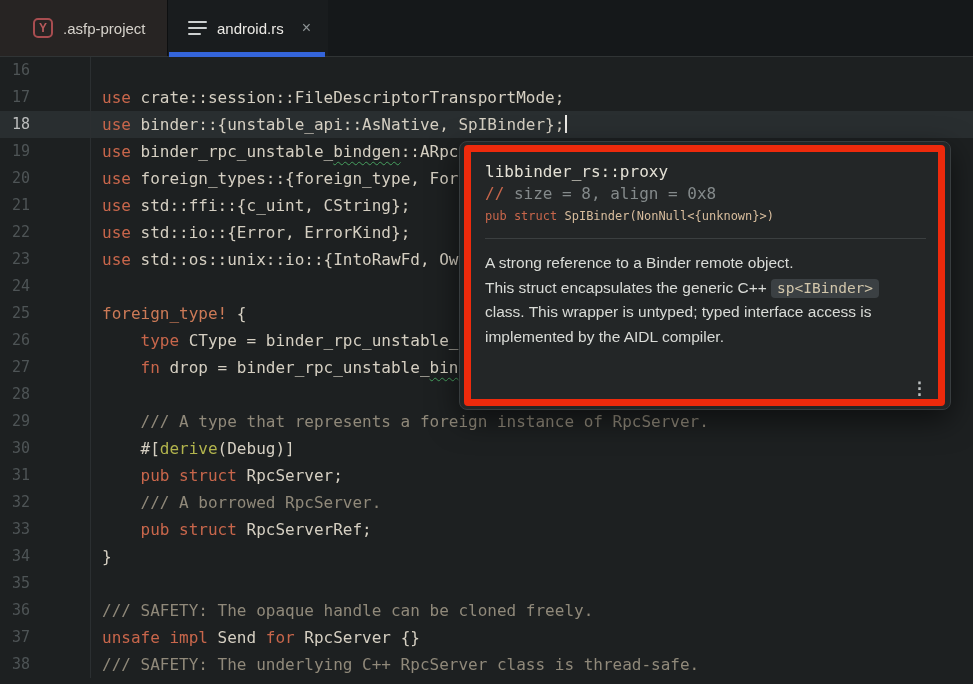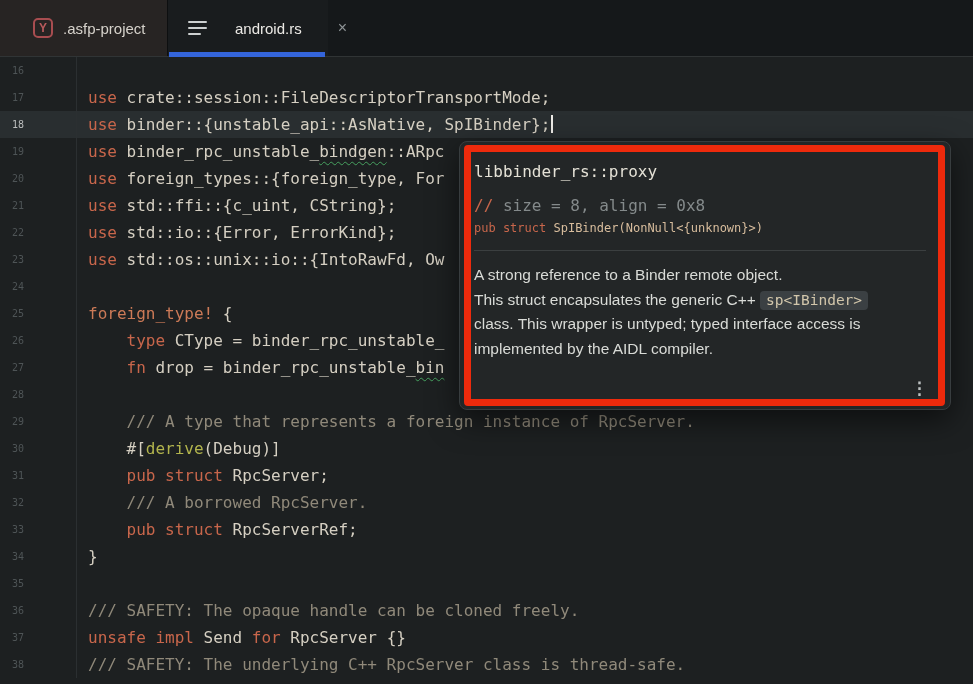--- a/index.html
+++ b/index.html
@@ -16,59 +16,59 @@
     padding-left:33px; gap:10px; border-right:1px solid #0d0f10;
   }
   .yicon{
     width:20px; height:20px; border:2px solid #a84d50; border-radius:5px;
     color:#b85a5c; font-size:12px; font-weight:bold; display:flex;
     align-items:center; justify-content:center; flex:0 0 auto;
   }
   .plabel{ color:#d6d2cb; font-size:15px; white-space:nowrap; }
   .tab{
     position:relative; width:160px; height:100%; background:#191c1e;
-    display:flex; align-items:center; padding-left:20px; gap:28px;
+    display:flex; align-items:center; padding-left:20px; gap:10px;
   }
   .list-icon{ display:flex; flex-direction:column; gap:4px; width:19px; flex:0 0 auto; }
   .list-icon i{ display:block; height:2px; background:#cdd0d1; border-radius:1px; }
   .list-icon i:nth-child(1){ width:19px; }
   .list-icon i:nth-child(2){ width:19px; }
   .list-icon i:nth-child(3){ width:13px; }
   .tlabel{ color:#ebe9e5; font-size:15px; }
   .close{ color:#8e9496; font-size:16px; margin-left:8px; cursor:default; }
   .indicator{ position:absolute; left:1px; right:3px; bottom:-1px; height:5px; background:#3465db; }
   
   .editor{ position:absolute; top:57px; left:0; right:0; bottom:0; }
   .row{ display:flex; height:27px; line-height:27px; white-space:pre; }
   .row.hl{ background:#292e30; }
   .gut{
-    width:77px; flex:0 0 auto; padding-left:12px; border-right:1px solid #2b2f31;
-    font-family:"DejaVu Sans Mono", monospace; font-size:10px; color:#4e5456;
+    width:91px; flex:0 0 auto; padding-left:12px; border-right:1px solid #2b2f31;
+    font-family:"DejaVu Sans Mono", monospace; font-size:15px; color:#4e5456;
   }
   .row.hl .gut{ color:#bcbebe; }
   .code{
     padding-left:11px; font-family:"DejaVu Sans Mono", monospace; font-size:16px;
     color:#d5cfc2;
   }
   .code .k{ color:#c8664b; }
   .code .m{ color:#cc7a57; }
   .code .t{ color:#d5cfc2; }
   .code .c{ color:#90897a; }
   .code .d{ color:#b2b44d; }
   .code .sq{ color:#d5cfc2; text-decoration:underline wavy #46a05f 1px; text-underline-offset:4px; }
   .caret{ display:inline-block; width:2px; height:18px; background:#eceae6; vertical-align:-3px; margin-left:1px; }
   
   .popup{
     position:absolute; left:459px; top:141px; width:492px; height:269px;
     background:#232627; border:1px solid #383d3f; border-radius:8px;
-    box-shadow:0 10px 30px rgba(0,0,0,.55); z-index:5; padding:19px 24px 0 14px;
+    box-shadow:0 10px 30px rgba(0,0,0,.55); z-index:5; padding:19px 24px 0 25px;
   }
   .mono{ font-family:"DejaVu Sans Mono", monospace; }
   .p-title{ font-size:16px; color:#e4e1d6; line-height:21px; }
-  .p-meta{ font-size:16px; line-height:22px; margin-top:13px; }
+  .p-meta{ font-size:16px; line-height:22px; margin-top:1px; }
   .p-meta .k{ color:#c8664b; }
   .p-meta .gray{ color:#848a8b; }
   .p-sig{ font-size:12px; line-height:22px; }
   .p-sig .k{ color:#c8664b; }
   .p-sig .sig{ color:#d8bd9d; }
   .p-div{ height:1px; background:#3b3f40; margin:11px 0 11px 0; }
   .p-body{ width:436px; font-size:15.5px; line-height:24.5px; color:#d9dbd7; }
   .p-body:first-of-type{ margin-top:12px; }
   .chip{
     font-family:"DejaVu Sans Mono", monospace; font-size:14.5px; color:#d2c6ab;

